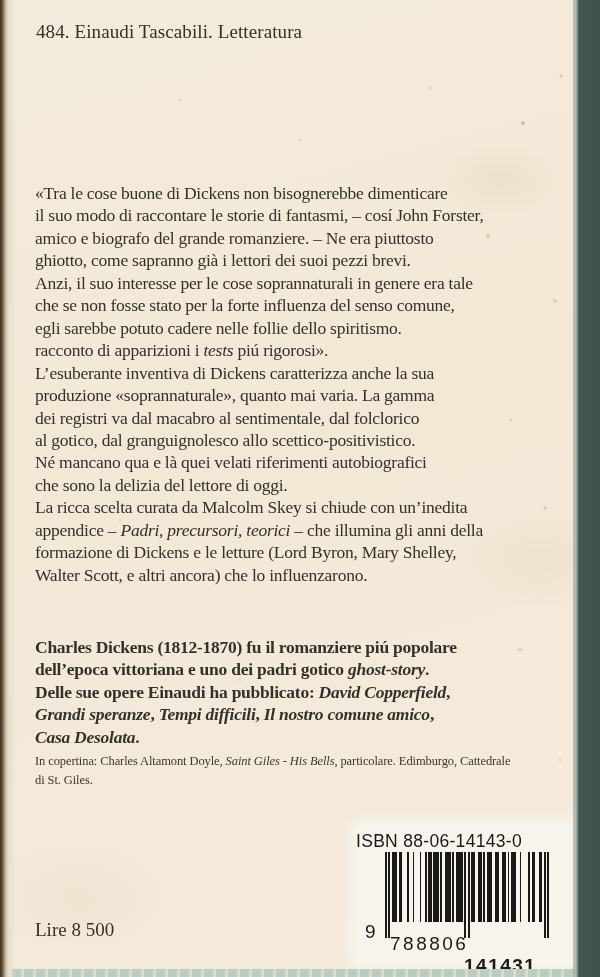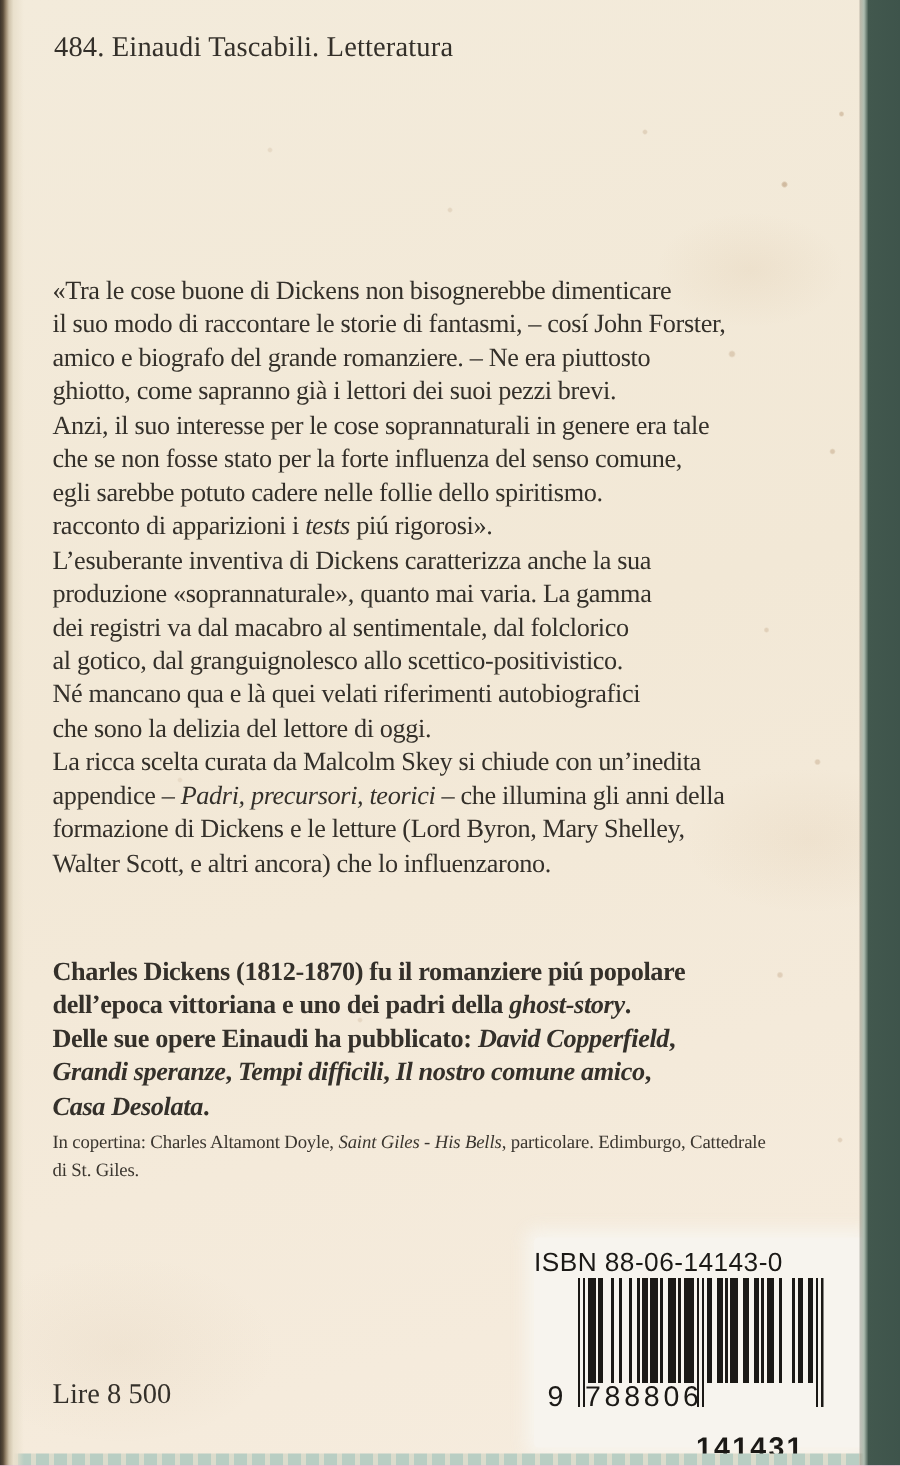--- a/index.html
+++ b/index.html
@@ -1,19 +1,19 @@
 <!DOCTYPE html>
 <html><head>
 <meta charset="utf-8">
 <style>
   html,body{margin:0;padding:0;background:#ffffff;}
   .cover{
     position:relative;width:600px;height:977px;overflow:hidden;
     font-family:"Liberation Serif",serif;color:#34302a;
-    background:#ec4899;
+    background:#a3a3a3;
   }
   .texture{
     position:absolute;inset:0;pointer-events:none;
     background:
       radial-gradient(circle at 523px 123px, rgba(146,100,55,.35) 0 1.2px, transparent 2.4px),
       radial-gradient(circle at 561px 76px,  rgba(146,100,55,.28) 0 1px,  transparent 2px),
       radial-gradient(circle at 488px 236px, rgba(146,100,55,.22) 0 1.4px, transparent 2.6px),
       radial-gradient(circle at 430px 88px,  rgba(146,100,55,.18) 0 1px,  transparent 2px),
       radial-gradient(circle at 555px 301px, rgba(146,100,55,.25) 0 1.1px, transparent 2.2px),
       radial-gradient(circle at 511px 420px, rgba(146,100,55,.18) 0 1px,  transparent 2px),
@@ -48,21 +48,21 @@
     font-family:"Liberation Sans",sans-serif;font-size:17.5px;
     color:#1b1916;letter-spacing:.3px;
   }
   .barcode-bars{position:absolute;left:29px;top:27px;width:164px;height:86px;}
   .barcode-bars svg{display:block;width:100%;height:100%;}
   .barcode-digits{
     position:absolute;top:96px;left:0;width:100%;height:24px;
     font-family:"Liberation Sans",sans-serif;font-size:19px;color:#1b1916;
   }
   .barcode-digits .d9{position:absolute;left:9px;}
-  .barcode-digits .g1{position:absolute;left:34px;width:74px;text-align:right;letter-spacing:2.5px;}
+  .barcode-digits .g1{position:absolute;left:34px;width:74px;text-align:right;letter-spacing:2.5px;margin-top:12px;}
   .barcode-digits .g2{position:absolute;left:108px;width:76px;letter-spacing:1.5px;font-weight:700;margin-top:34px;}
   .bottom-edge{
     position:absolute;left:0;bottom:0;width:100%;height:8px;
     background:repeating-linear-gradient(90deg,#b9cec3 0 9px,#dcdccc 9px 12px);
   }
   .left-edge{
     position:absolute;left:0;top:0;width:16px;height:100%;
     background:linear-gradient(90deg,#3c342a 0,#584b39 2px,#9b8a70 4px,#cfc3ab 6px,#e9e0cc 9px,rgba(242,233,216,0) 16px);
   }
   .right-edge{
@@ -94,21 +94,21 @@
       <div class="line"><span>Né mancano qua e là quei velati riferimenti autobiografici</span></div>
       <div class="line"><span>che sono la delizia del lettore di oggi.</span></div>
       <div class="line"><span>La ricca scelta curata da Malcolm Skey si chiude con un’inedita</span></div>
       <div class="line"><span>appendice – </span><span class="it">Padri, precursori, teorici</span><span> – che illumina gli anni della</span></div>
       <div class="line"><span>formazione di Dickens e le letture (Lord Byron, Mary Shelley,</span></div>
       <div class="line"><span>Walter Scott, e altri ancora) che lo influenzarono.</span></div>
     </div>
 
   <div class="serif-block bio">
       <div class="line"><span>Charles Dickens (1812-1870) fu il romanziere piú popolare</span></div>
-      <div class="line"><span>dell’epoca vittoriana e uno dei padri della </span><span class="it">ghost-story</span><span>.</span></div>
+      <div class="line"><span>dell’epoca vittoriana e uno dei padri gotico </span><span class="it">ghost-story</span><span>.</span></div>
       <div class="line"><span>Delle sue opere Einaudi ha pubblicato: </span><span class="it">David Copperfield</span><span>,</span></div>
       <div class="line"><span class="it">Grandi speranze</span><span>, </span><span class="it">Tempi difficili</span><span>, </span><span class="it">Il nostro comune amico</span><span>,</span></div>
       <div class="line"><span class="it">Casa Desolata</span><span>.</span></div>
     </div>
 
   <div class="serif-block credit">
       <div class="line"><span>In copertina: Charles Altamont Doyle, </span><span class="it">Saint Giles - His Bells</span><span>, particolare. Edimburgo, Cattedrale</span></div>
       <div class="line"><span>di St. Giles.</span></div>
     </div>
 

